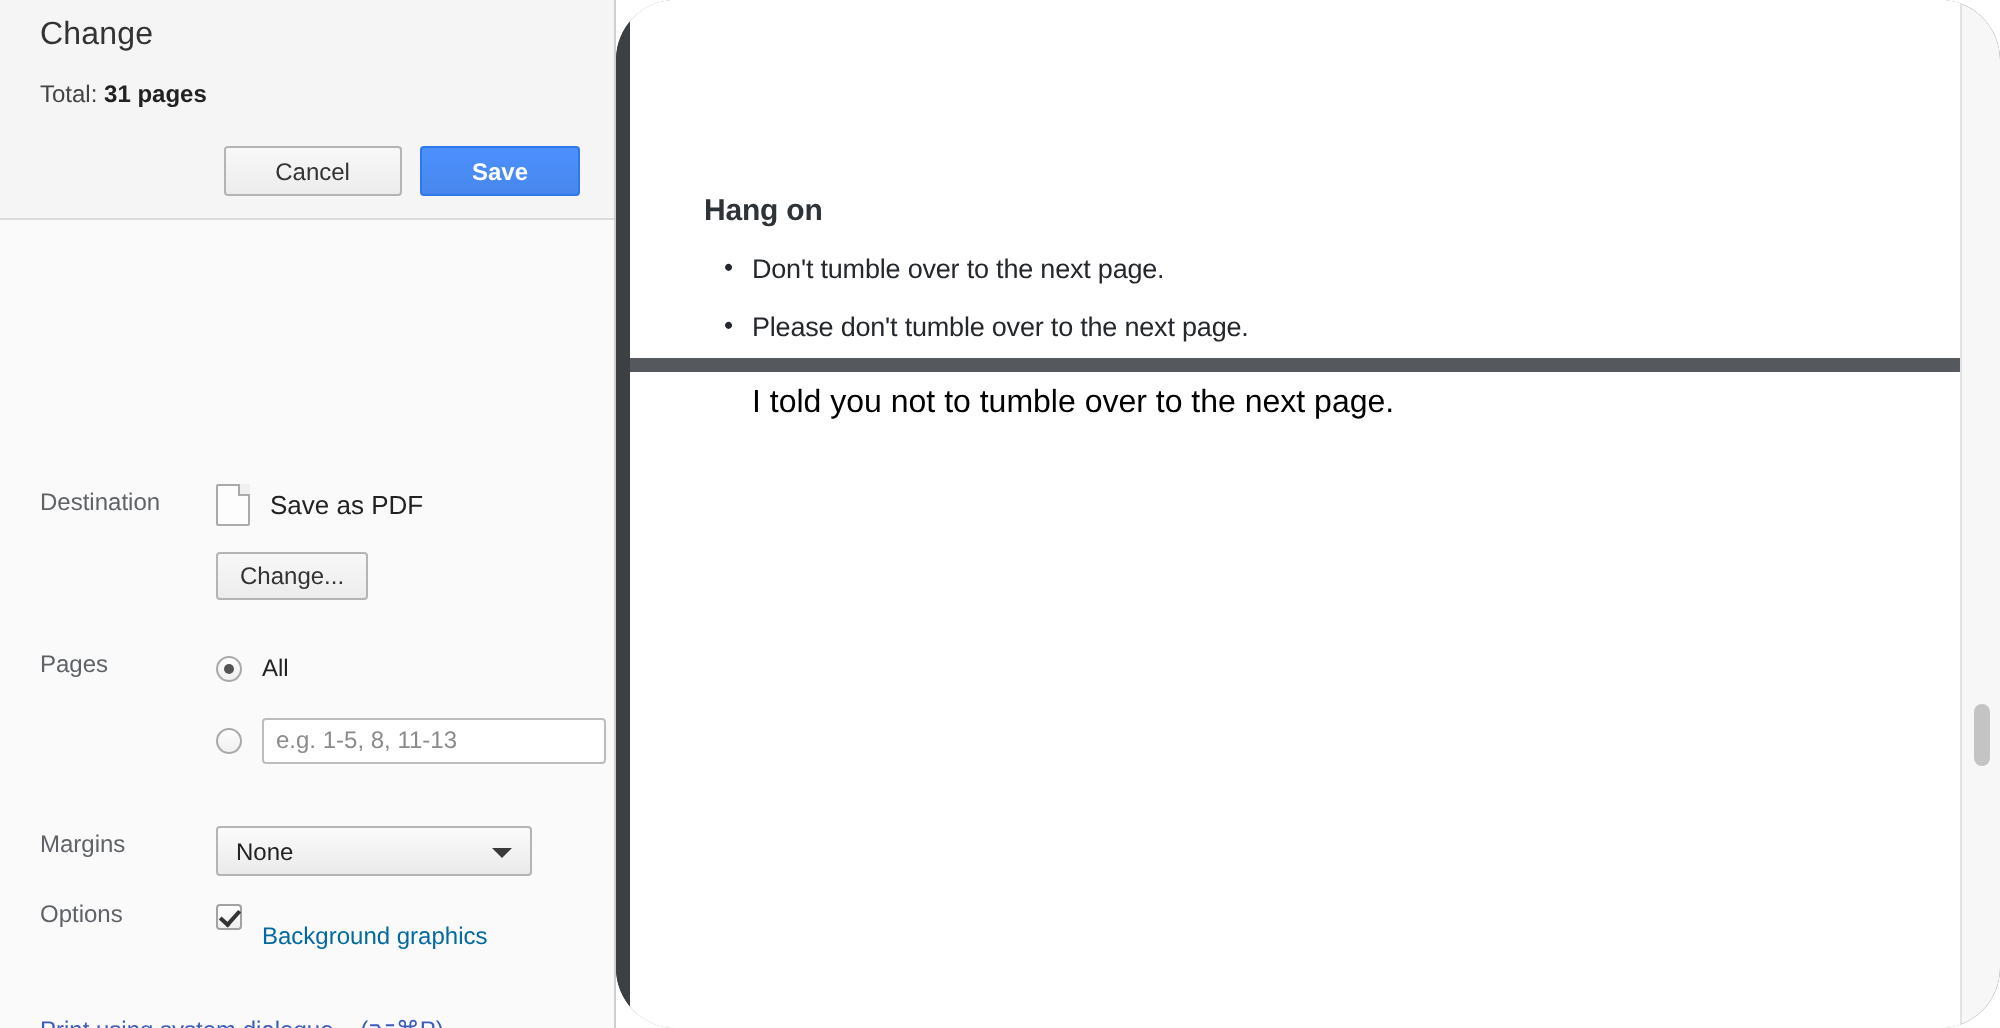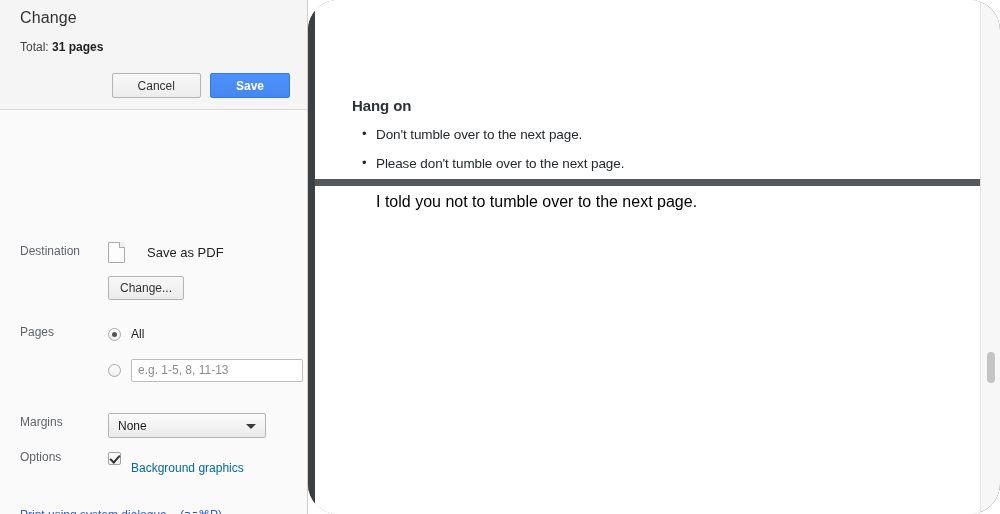--- a/index.html
+++ b/index.html
@@ -116,21 +116,21 @@
 
   .r-destination { top: 132px; }
   .r-pages       { top: 213px; }
   .r-margins     { top: 303px; }
   .r-options     { top: 338px; }
 
   
   .dest-line {
     display: flex;
     align-items: center;
-    gap: 22px;
+    gap: 10px;
     height: 20px;
   }
   .doc-icon {
     width: 17px;
     height: 21px;
     position: relative;
     display: inline-block;
     flex: 0 0 17px;
   }
   .doc-icon .page {

